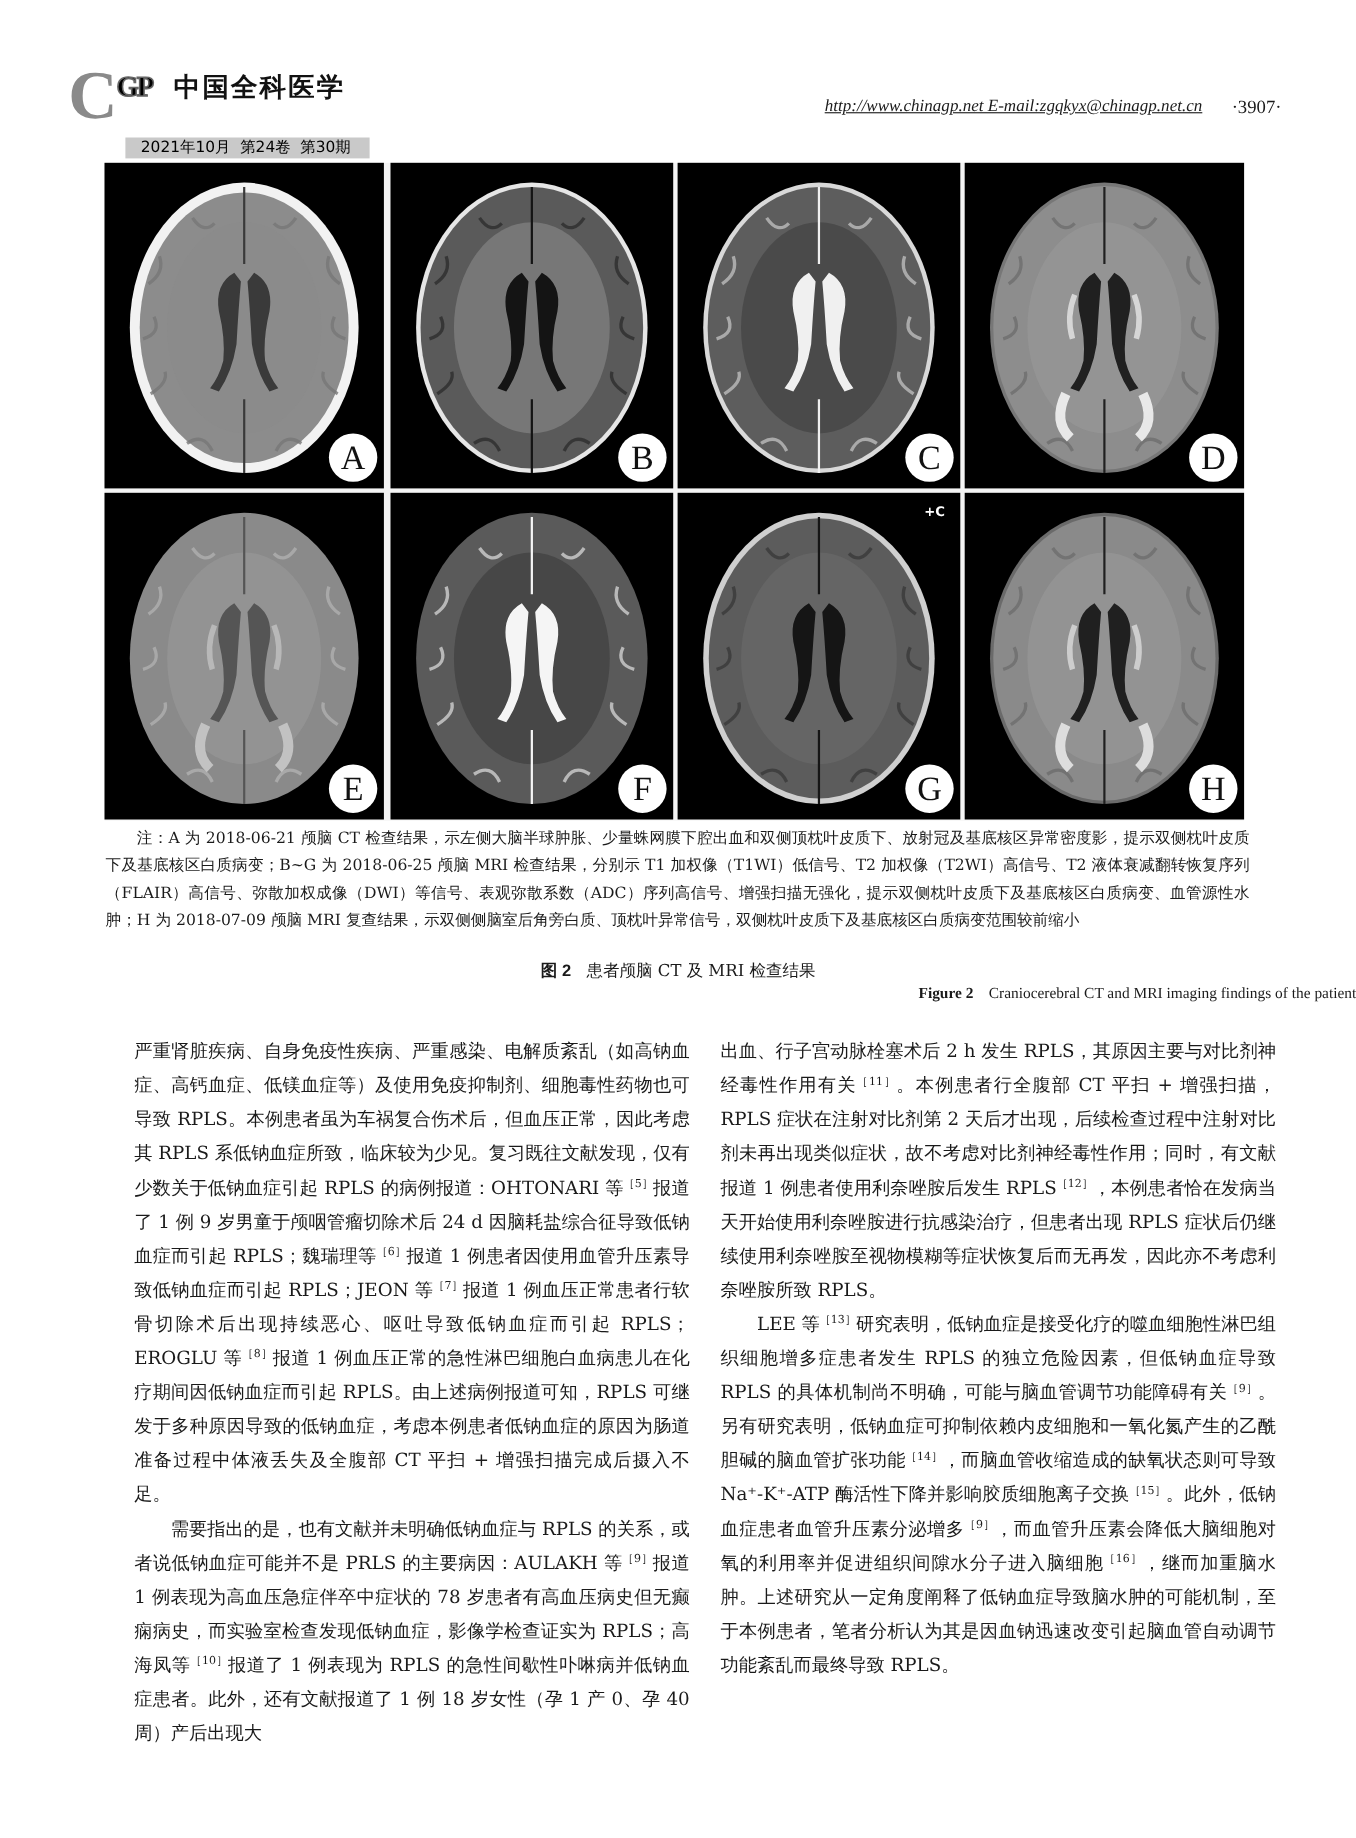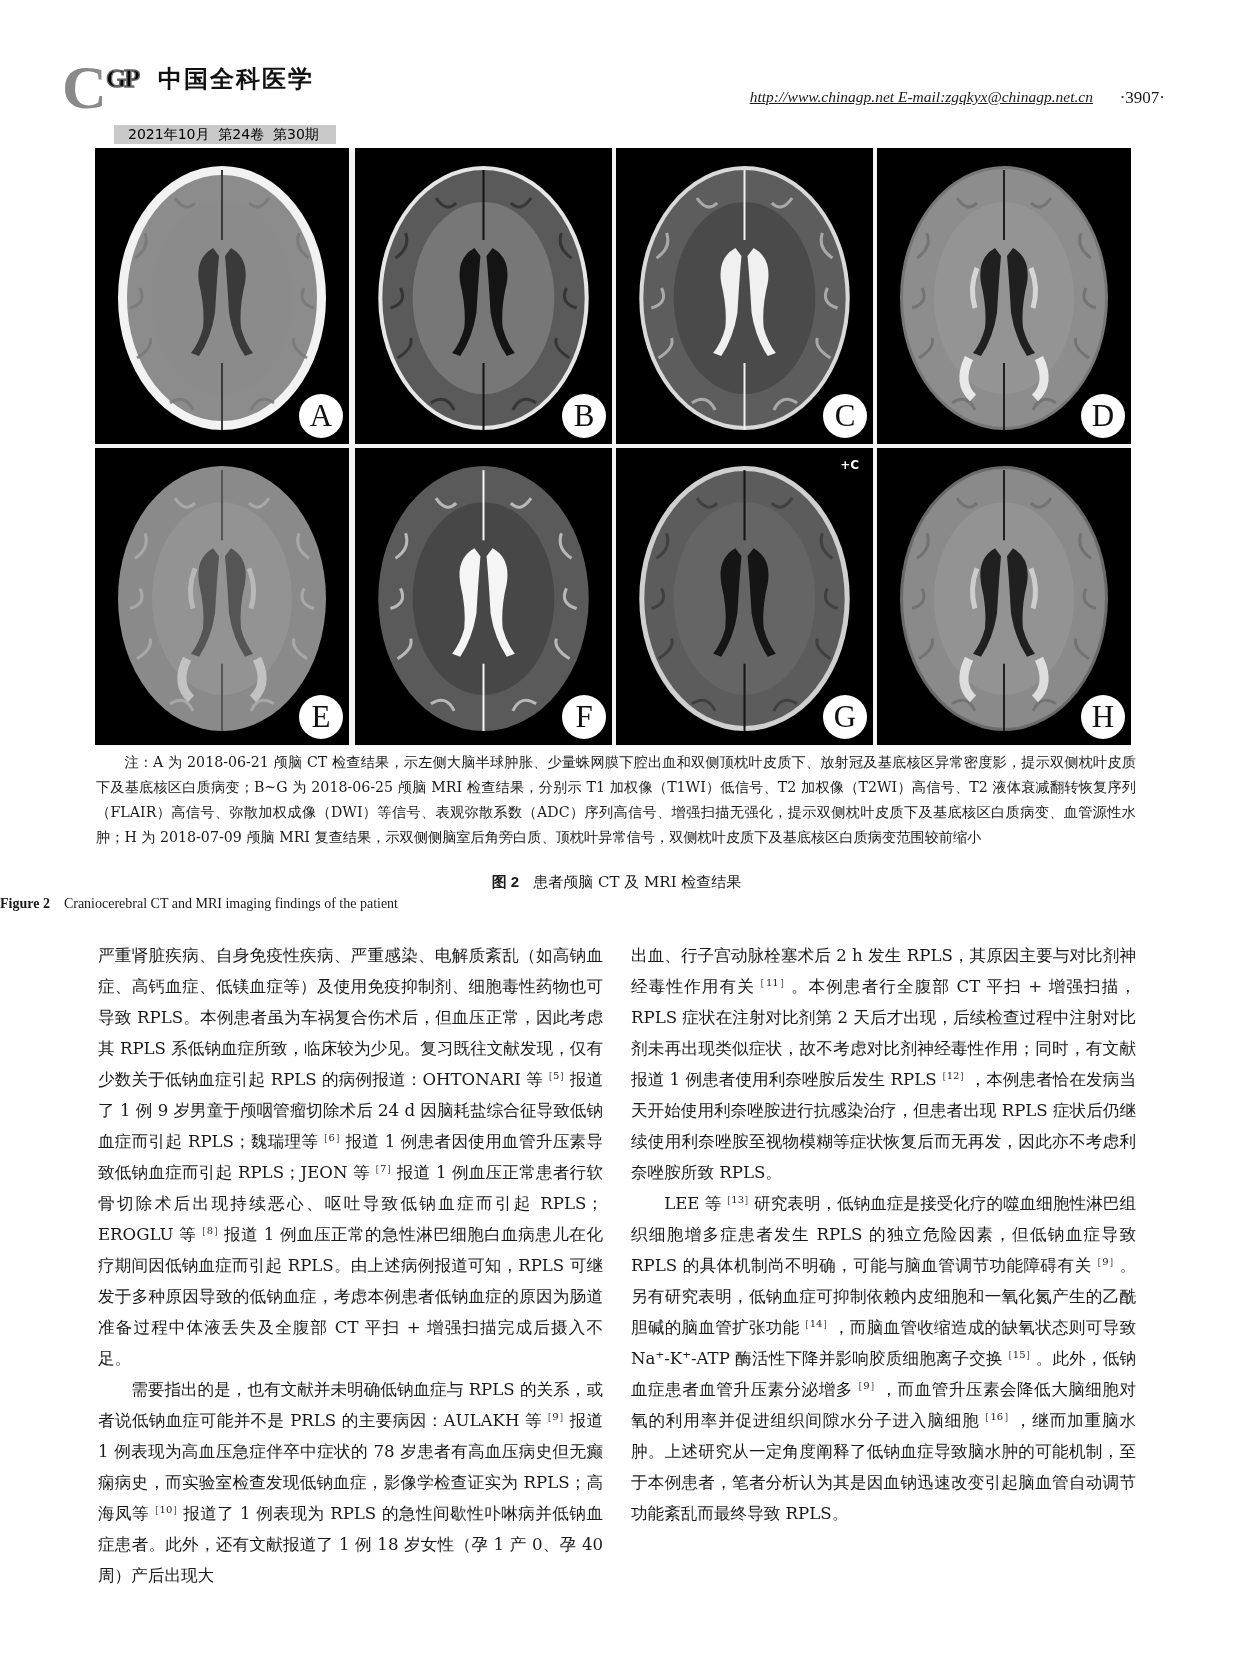--- a/index.html
+++ b/index.html
@@ -18,24 +18,24 @@
   .panel { position: absolute; background: #000; overflow: hidden; }
   .panel svg { position: absolute; left: 0; top: 0; width: 100%; height: 100%; }
   .panel-label { position: absolute; right: 6px; bottom: 6px; width: 44px; height: 44px; border-radius: 50%; background: #fff;
                  font-family: "Liberation Serif", serif; font-size: 31px; line-height: 44px; text-align: center; color: #111; }
   .contrast-mark { position: absolute; right: 14px; top: 10px; color: #fff; font-family: "DejaVu Sans", sans-serif; font-size: 12px; font-weight: bold; }
 
   .note { position: absolute; left: 96px; top: 750px; width: 1040px; font-size: 14.2px; line-height: 25px; text-align: justify; }
   .note p { margin: 0; text-indent: 2em; }
   .caption-cn { position: absolute; left: 0; width: 1233px; top: 873px; text-align: center; font-size: 15px; }
   .caption-cn b { font-family: Liberation Sans, sans-serif; margin-right: 14px; }
-  .caption-en { position: absolute; left: 0; width: 1233px; top: 896px; text-align: left; font-family: "Liberation Serif", serif; font-size: 14px; }
+  .caption-en { position: absolute; left: 0; width: 1233px; top: 896px; text-align: right; font-family: "Liberation Serif", serif; font-size: 14px; }
   .caption-en b { margin-right: 14px; }
 
-  .col { position: absolute; top: 940px; width: 505px; font-size: 16.6px; line-height: 31px; text-align: justify; }
+  .col { position: absolute; top: 940px; width: 505px; font-size: 16.6px; line-height: 31px; text-align: justify; margin-left: 24px; }
   .col.left { left: 98px; }
   .col.right { left: 631px; }
   .col p { margin: 0; }
   .col p.indent { text-indent: 2em; }
   sup { font-size: 10px; vertical-align: 6px; line-height: 0; }
 </style>
 </head>
 <body>
 
 <div class="header">

